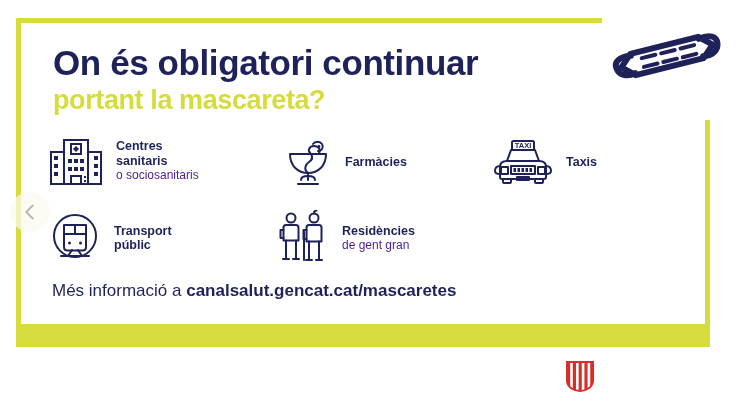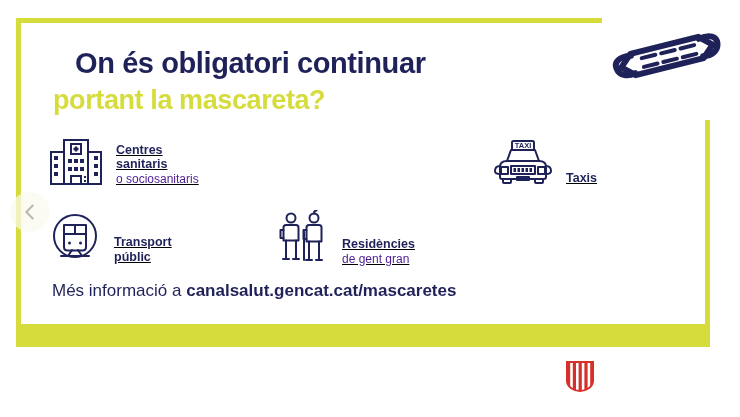--- a/index.html
+++ b/index.html
@@ -29,33 +29,33 @@
     position:absolute;left:16px;top:324px;width:694px;height:23px;
     background:var(--yellow);
   }
 
   
   .card{position:absolute;left:21px;top:23px;width:684px;height:301px;background:#fff;}
 
   
   .headline{position:absolute;left:53px;top:48px;width:520px;}
   .headline .l1{
-    font-size:29px;font-weight:bold;color:var(--navy);
-    letter-spacing:-0.4px;line-height:30px;white-space:nowrap;margin-left:22px;
+    font-size:35px;font-weight:bold;color:var(--navy);
+    letter-spacing:-0.4px;line-height:30px;white-space:nowrap;
   }
   .headline .l2{
     font-size:27px;font-weight:bold;color:var(--yellow);
     letter-spacing:-0.4px;line-height:30px;white-space:nowrap;margin-top:7px;
   }
 
   
   .mask-icon{position:absolute;left:612px;top:25px;width:110px;height:62px;}
 
   
-  .item{position:absolute;display:flex;align-items:flex-end;text-decoration:underline;}
+  .item{position:absolute;display:flex;align-items:center;}
   .item .ico{flex:0 0 auto;display:flex;align-items:center;justify-content:center;}
   .item .txt{margin-left:12px;}
   .item .t1{font-size:12.5px;font-weight:bold;color:var(--navy);line-height:14.5px;white-space:nowrap;}
   .item .t2{font-size:12px;font-weight:normal;color:#4c1d95;line-height:14.5px;white-space:nowrap;}
 
   .it-centres{left:48px;top:136px;}
   .it-farm{left:283px;top:136px;}
   .it-taxis{left:492px;top:139px;}
   .it-transport{left:48px;top:212px;}
   .it-resid{left:278px;top:210px;}
@@ -152,20 +152,39 @@
         </g>
       </svg>
     </div>
     <div class="txt">
       <div class="t1">Centres</div>
       <div class="t1">sanitaris</div>
       <div class="t2">o sociosanitaris</div>
     </div>
   </div>
 
+  <div class="item it-farm">
+    <div class="ico">
+      <svg viewBox="0 0 50 52" width="50" height="52">
+        <g fill="none" stroke="#1F2259" stroke-width="2" stroke-linecap="round" stroke-linejoin="round">
+          <path d="M7 18 h36 c0 12 -8 19 -18 19 S7 30 7 18 z"></path>
+          <path d="M25 37 v7"></path>
+          <path d="M15 48 h20"></path>
+          <path d="M18 44 c0 -3 3 -4 7 -4 s7 1 7 4"></path>
+          <path d="M28 18 c-4 -3 -2 -8 3 -8 c5 0 7 4 5 7"></path>
+          <path d="M30 8 c2 -3 7 -3 9 0 c2 3 0 7 -4 7"></path>
+          <path d="M25 37 c-5 -4 -2 -9 1 -11 c3 -2 4 -5 2 -8"></path>
+        </g>
+        <circle cx="36" cy="10.5" r="1.4" fill="#1F2259"></circle>
+      </svg>
+    </div>
+    <div class="txt">
+      <div class="t1">Farmàcies</div>
+    </div>
+  </div>
 
   <div class="item it-transport">
     <div class="ico">
       <svg viewBox="0 0 54 52" width="54" height="52">
         <g fill="none" stroke="#1F2259" stroke-width="2" stroke-linecap="round" stroke-linejoin="round">
           <circle cx="27" cy="24" r="21"></circle>
           <path d="M16 13 h22 v22 c0 2 -1.5 3.5 -3.5 3.5 h-15 C17.5 38.5 16 37 16 35 z"></path>
           <path d="M16 22 h22"></path>
           <path d="M27 13 v9"></path>
           <path d="M20 44 l4 -6 M34 44 l-4 -6"></path>

